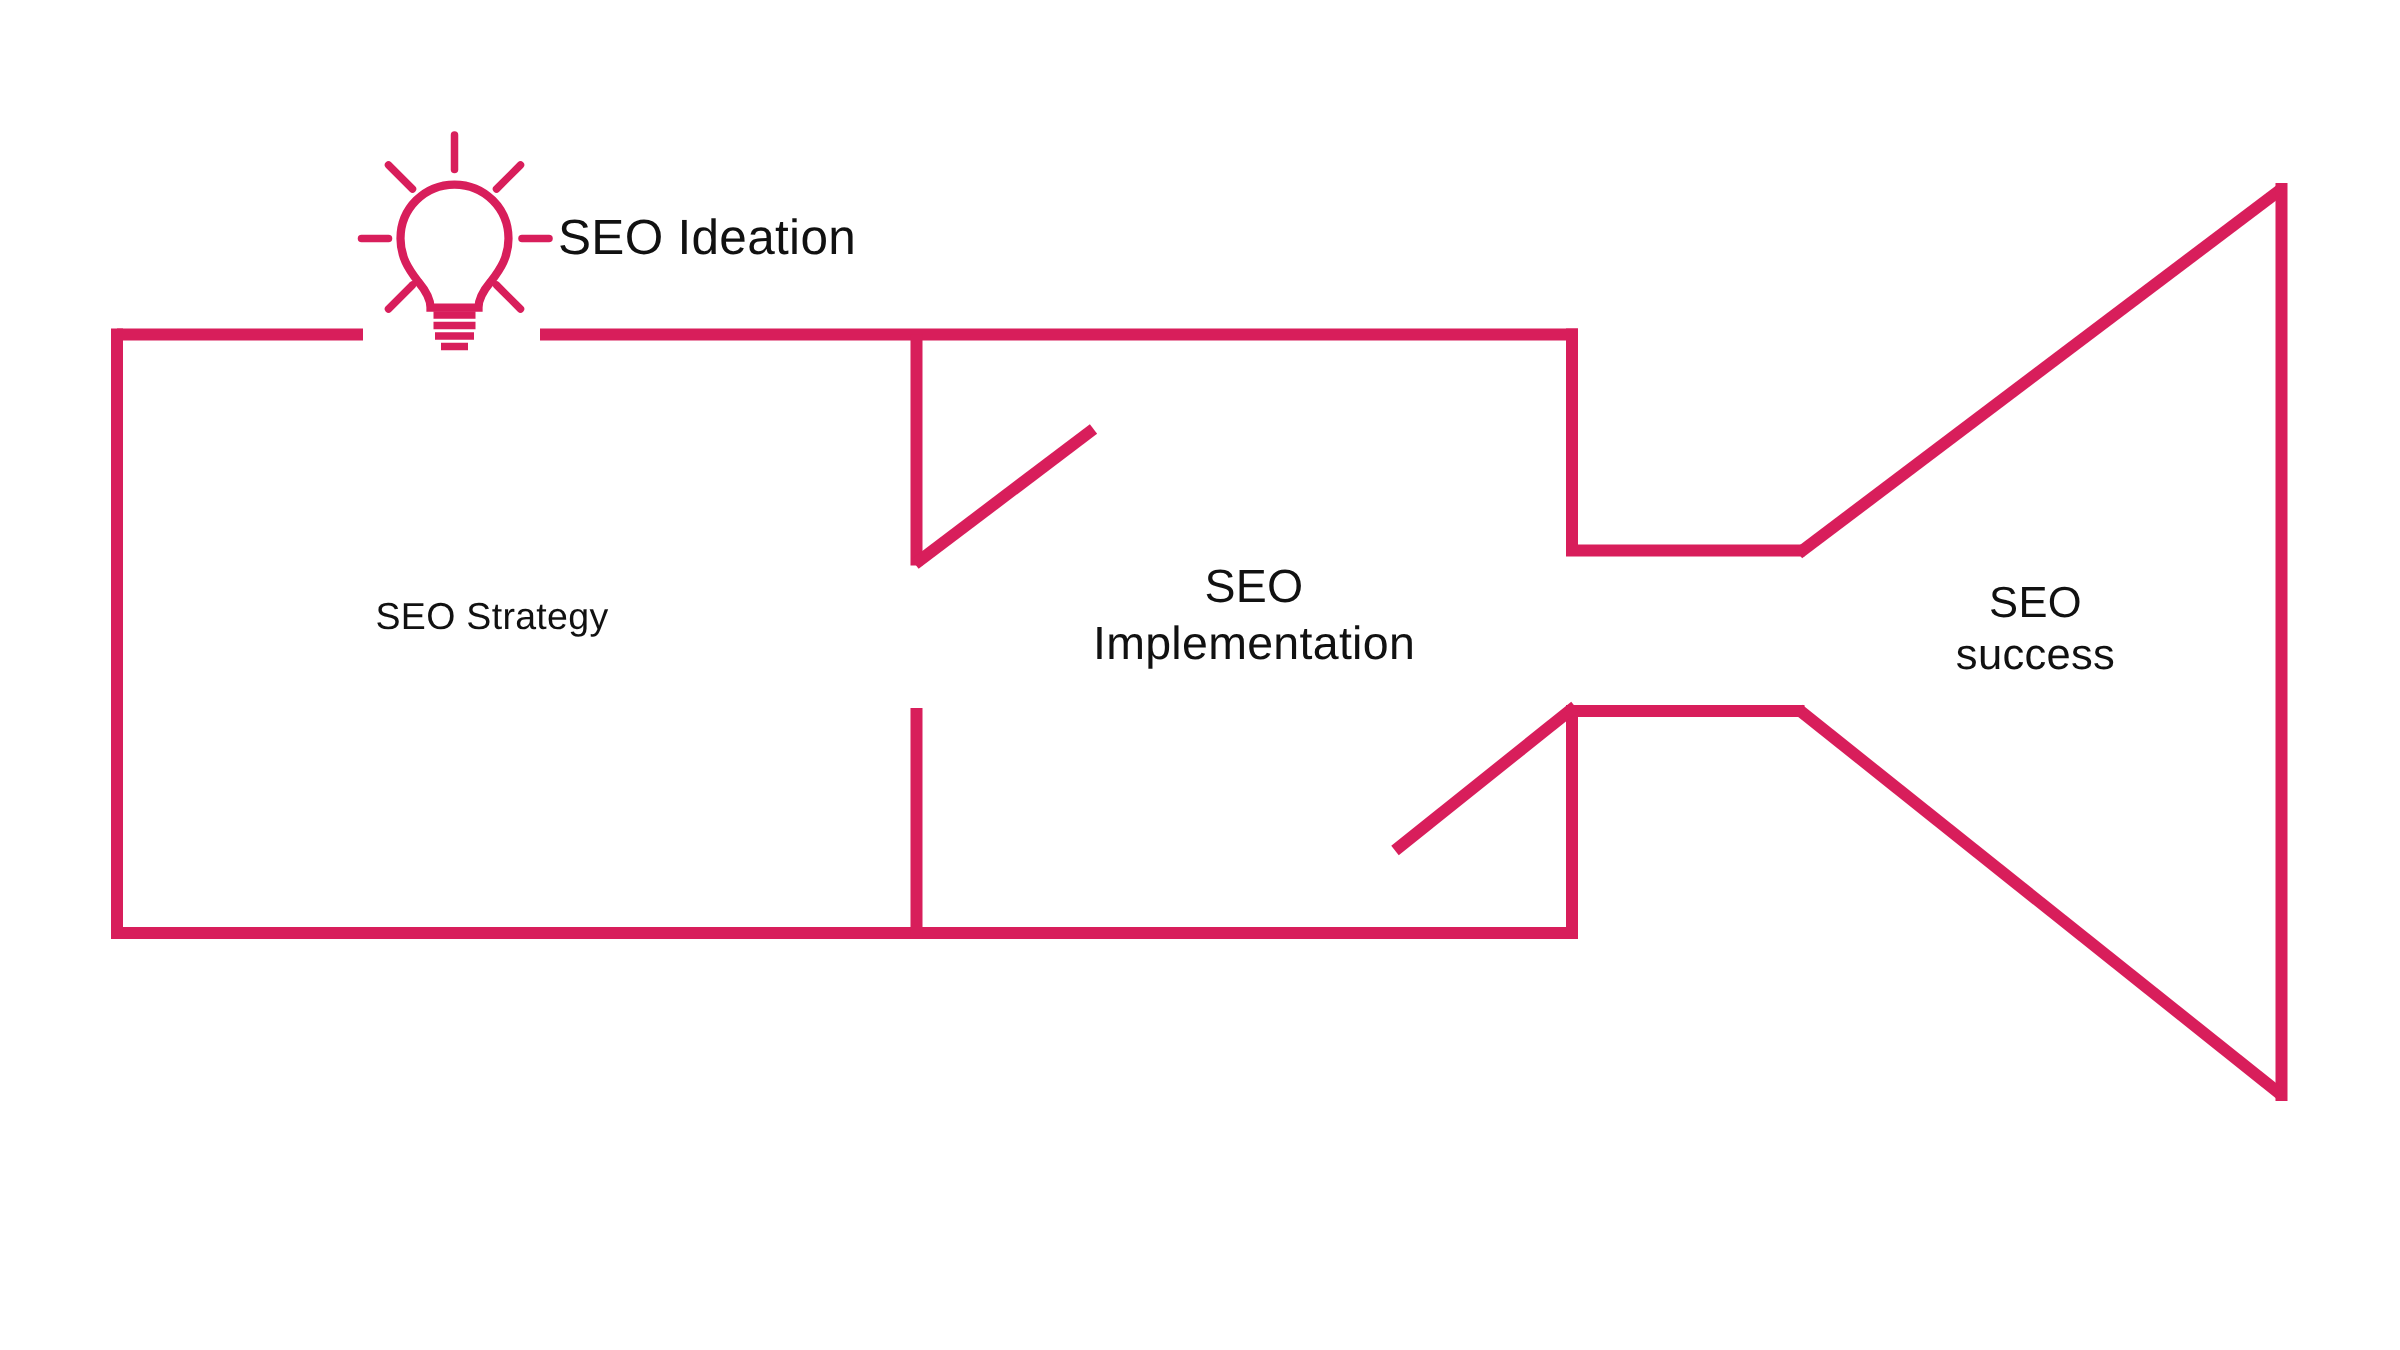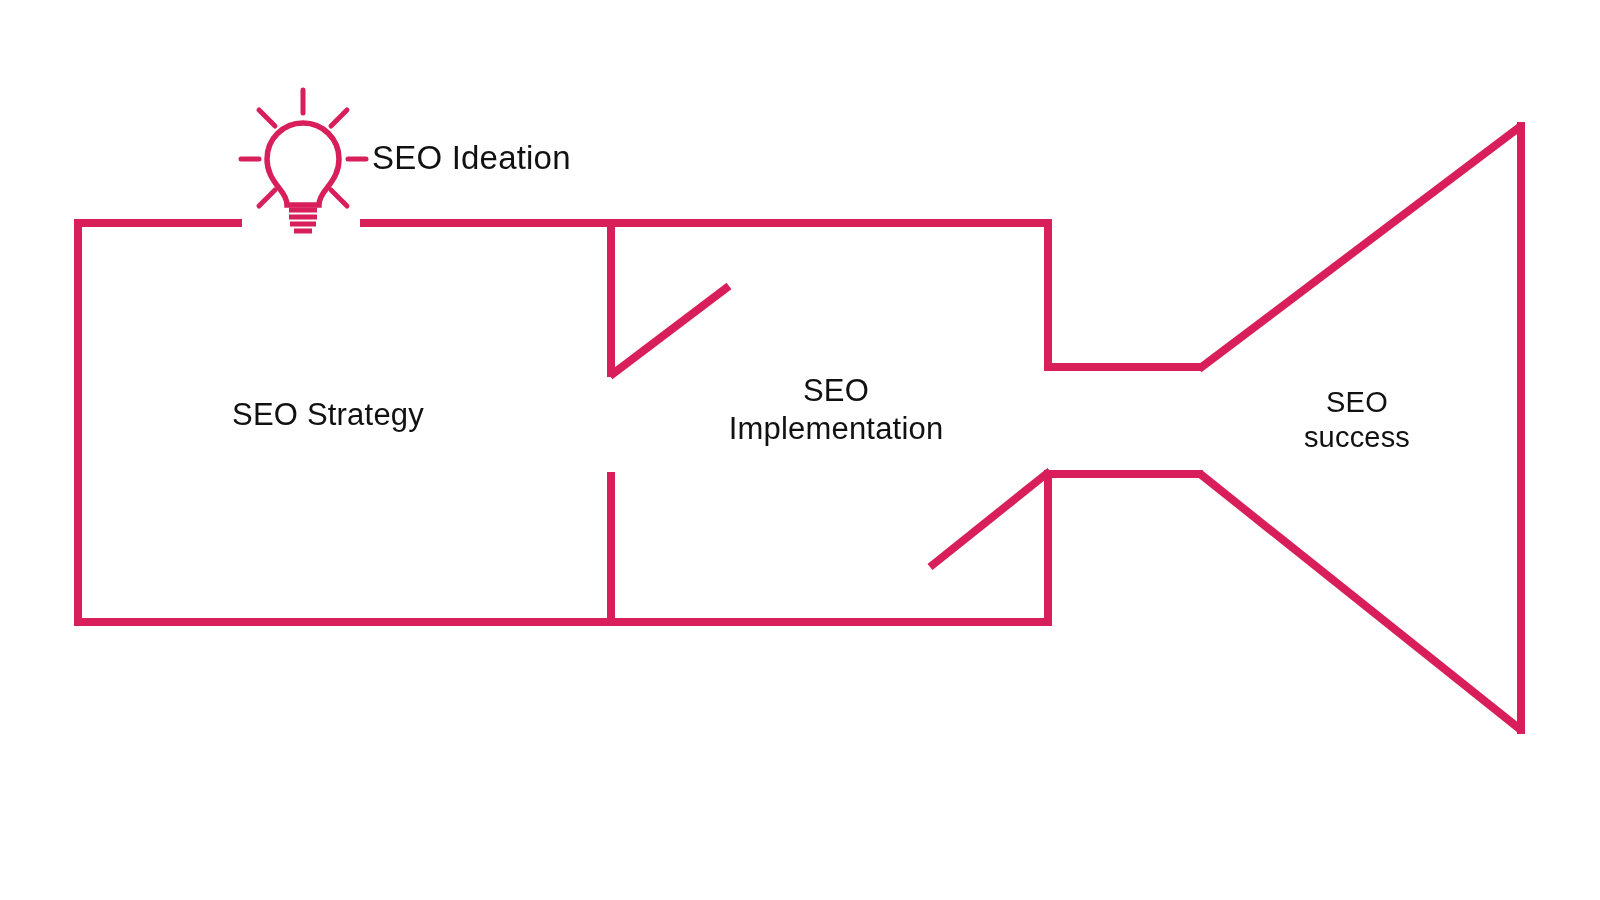--- a/index.html
+++ b/index.html
@@ -41,21 +41,21 @@
   #label-ideation {
     left: 372px;
     top: 126px;
     font-size: 33px;
     text-align: left;
   }
   #label-strategy {
     left: 128px;
     top: 384px;
     width: 400px;
-    font-size: 31px;
+    font-size: 25px;
   }
   #label-implementation {
     left: 646px;
     top: 360px;
     width: 380px;
     font-size: 31px;
   }
   #label-success {
     left: 1242px;
     top: 373px;

